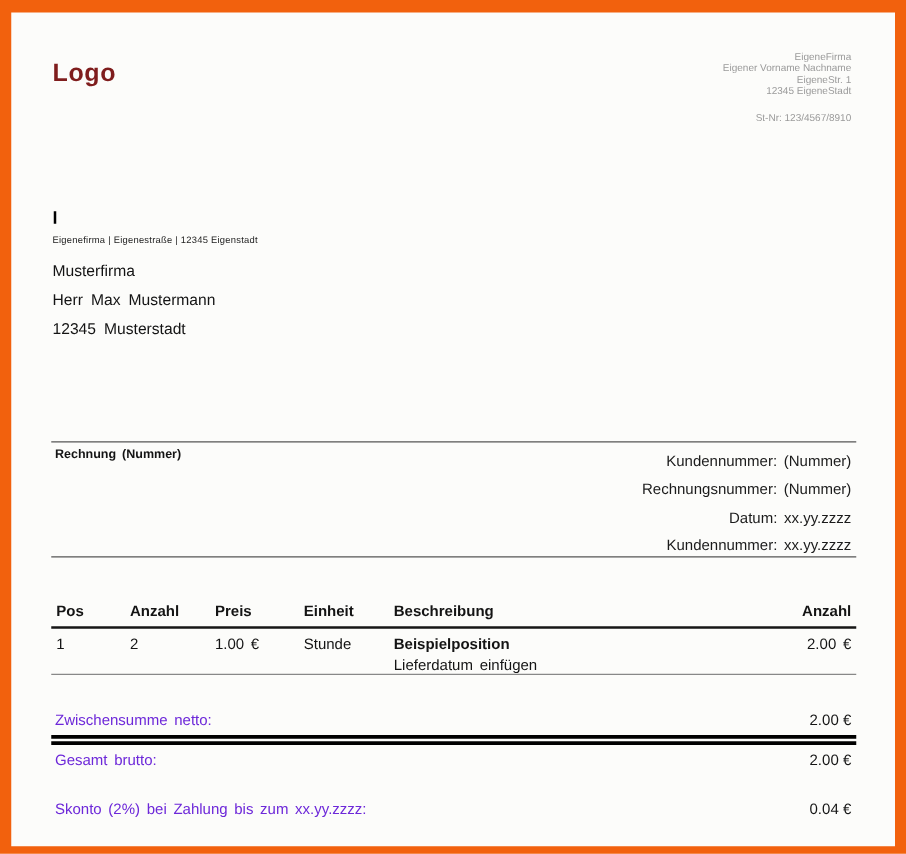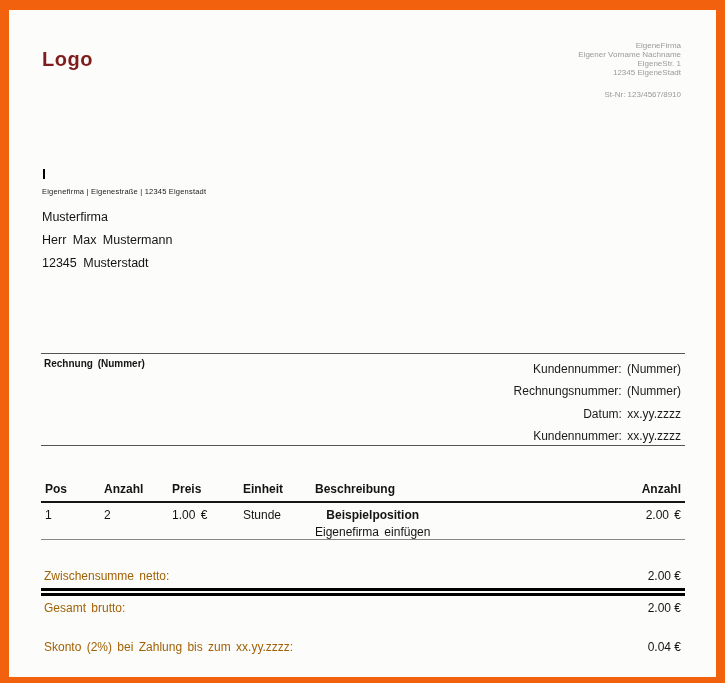--- a/index.html
+++ b/index.html
@@ -79,29 +79,29 @@
   .col-preis  { left: 163px; }
   .col-einheit{ left: 234px; }
   .col-beschr { left: 306px; }
   .col-netto  { right: 35px; text-align: right; }
 
   .header-rule {
     left: 32px; top: 491px;
     width: 644px; height: 2px;
     background: #161616;
   }
-  .desc-title { font-weight: bold; text-align: center; }
+  .desc-title { font-weight: bold; }
   .desc-text  { font-weight: normal; margin-top: 3px; }
   .table-bottom-rule {
     left: 32px; top: 529px;
     width: 644px; height: 1px;
     background: #888;
   }
 
-  .totals-label { left: 35px; font-size: 12px; color: #a16207; word-spacing: 2px; text-align: right; }
+  .totals-label { left: 35px; font-size: 12px; color: #6d28d9; word-spacing: 2px; text-align: right; }
   .totals-value { right: 35px; font-size: 12px; color: #141414; text-align: right; }
 
   .row-subtotal { top: 559px; }
   .double-rule {
     left: 32px; top: 578px;
     width: 644px; height: 8px;
     box-sizing: border-box;
     border-top: 3px solid #000;
     border-bottom: 3px solid #000;
   }
@@ -150,21 +150,21 @@
     <div class="abs th col-beschr">Beschreibung</div>
     <div class="abs th col-netto">Anzahl</div>
     <div class="abs header-rule"></div>
 
     <div class="abs td col-pos">1</div>
     <div class="abs td col-anzahl">2</div>
     <div class="abs td col-preis">1.00 €</div>
     <div class="abs td col-einheit">Stunde</div>
     <div class="abs td col-beschr">
       <div class="desc-title">Beispielposition</div>
-      <div class="desc-text">Eigenefirma einfügen</div>
+      <div class="desc-text">Lieferdatum einfügen</div>
     </div>
     <div class="abs td col-netto">2.00 €</div>
     <div class="abs table-bottom-rule"></div>
 
     <div class="abs totals-label row-subtotal">Zwischensumme netto:</div>
     <div class="abs totals-value row-subtotal">2.00 €</div>
 
     <div class="abs double-rule"></div>
 
     <div class="abs row-total totals-label">Gesamt brutto:</div>

